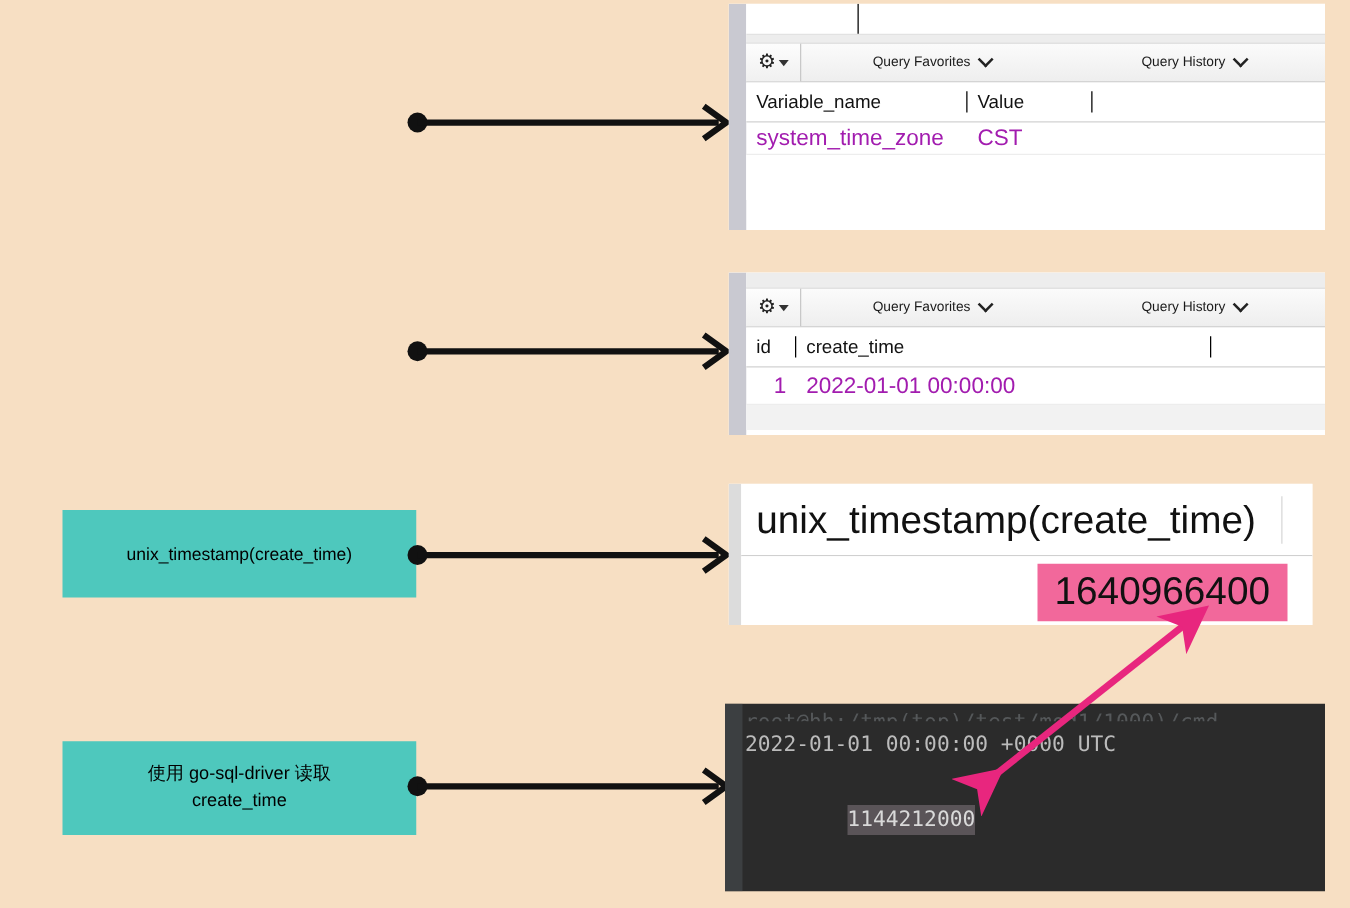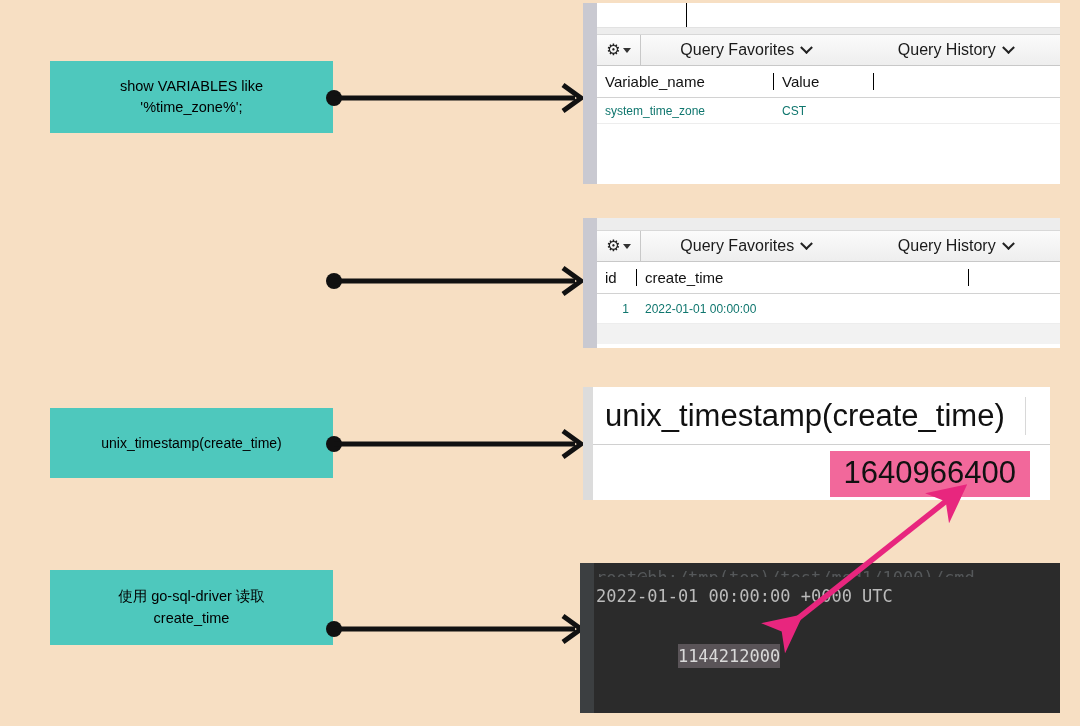--- a/index.html
+++ b/index.html
@@ -51,37 +51,37 @@
     gap: 2px; border-right: 1px solid #c8c8c8;
     background: linear-gradient(#fdfdfd,#f0f0f0);
   }
   .gear-glyph { font-size: 16px; color: #222; line-height: 1; }
   .caret-tiny {
     width: 0; height: 0; border-left: 4px solid transparent;
     border-right: 4px solid transparent; border-top: 5px solid #333;
   }
   .wb-tab {
     flex: 1; display: flex; align-items: center; justify-content: center;
-    gap: 8px; font-size: 16px; color: #1a1a1a;
+    gap: 8px; font-size: 11px; color: #1a1a1a;
   }
   .chev {
     display: inline-block; width: 9px; height: 9px;
     border-right: 2.2px solid #222; border-bottom: 2.2px solid #222;
     transform: rotate(45deg) translate(-2px,-2px);
   }
 
   
   .grid-head {
     display: flex; height: 32px; align-items: center;
     background: #ffffff; border-bottom: 1px solid #d2d2d2;
     font-size: 15px; color: #111;
   }
   .grid-row {
     display: flex; height: 26px; align-items: center;
-    font-size: 12px; color: #0f766e; border-bottom: 1px solid #ededed;
+    font-size: 18px; color: #a21caf; border-bottom: 1px solid #ededed;
   }
   .grid-row.alt { background: #f7f7f7; }
   .cell { padding: 0 8px; overflow: hidden; white-space: nowrap; }
   .cell.sep { border-right: 1px solid #000000; }
   .cell.num { text-align: right; }
   .filler { background: #ffffff; }
   .filler.gray { background: #f2f2f2; }
 
   
   .big-head {
@@ -108,24 +108,20 @@
   .term-sel { background: #5a5458; color: #d9d9d9; padding: 2px 0; }
 
   
   .pink-arrow { position: absolute; left: 0; top: 0; pointer-events: none; }
 </style>
 </head>
 <body>
 
 <div id="stage">
 
-  <div class="label-box" style="left:50px; top:61px; width:283px; height:72px;">
-    <span>show VARIABLES like
-'%time_zone%';</span>
-  </div>
 
   <div class="connector" style="left:325px; top:82px; width:265px; height:32px;">
     <svg width="265" height="32" viewBox="0 0 265 32">
       <circle cx="9" cy="16" r="8" fill="#111"></circle>
       <line x1="9" y1="16" x2="250" y2="16" stroke="#111" stroke-width="5"></line>
       <polyline points="238,3 256,16 238,29" fill="none" stroke="#111" stroke-width="5" stroke-linecap="butt"></polyline>
     </svg>
   </div>
 
   <div class="panel" style="left:583px; top:3px; width:477px; height:181px;">
@@ -233,21 +229,21 @@
         <div style="width:24px;"></div>
       </div>
       <div class="big-row">
         <div style="flex:1;"></div>
         <div class="pink-hl">1640966400</div>
         <div style="width:20px;"></div>
       </div>
     </div>
   </div>
 
-  <div class="label-box" style="left:50px; top:570px; width:283px; height:75px;">
+  <div class="label-box" style="left:50px; top:593px; width:283px; height:75px;">
     <span>使用 go-sql-driver 读取
 create_time</span>
   </div>
 
   <div class="connector" style="left:325px; top:613px; width:265px; height:32px;">
     <svg width="265" height="32" viewBox="0 0 265 32">
       <circle cx="9" cy="16" r="8" fill="#111"></circle>
       <line x1="9" y1="16" x2="250" y2="16" stroke="#111" stroke-width="5"></line>
       <polyline points="238,3 256,16 238,29" fill="none" stroke="#111" stroke-width="5"></polyline>
     </svg>

